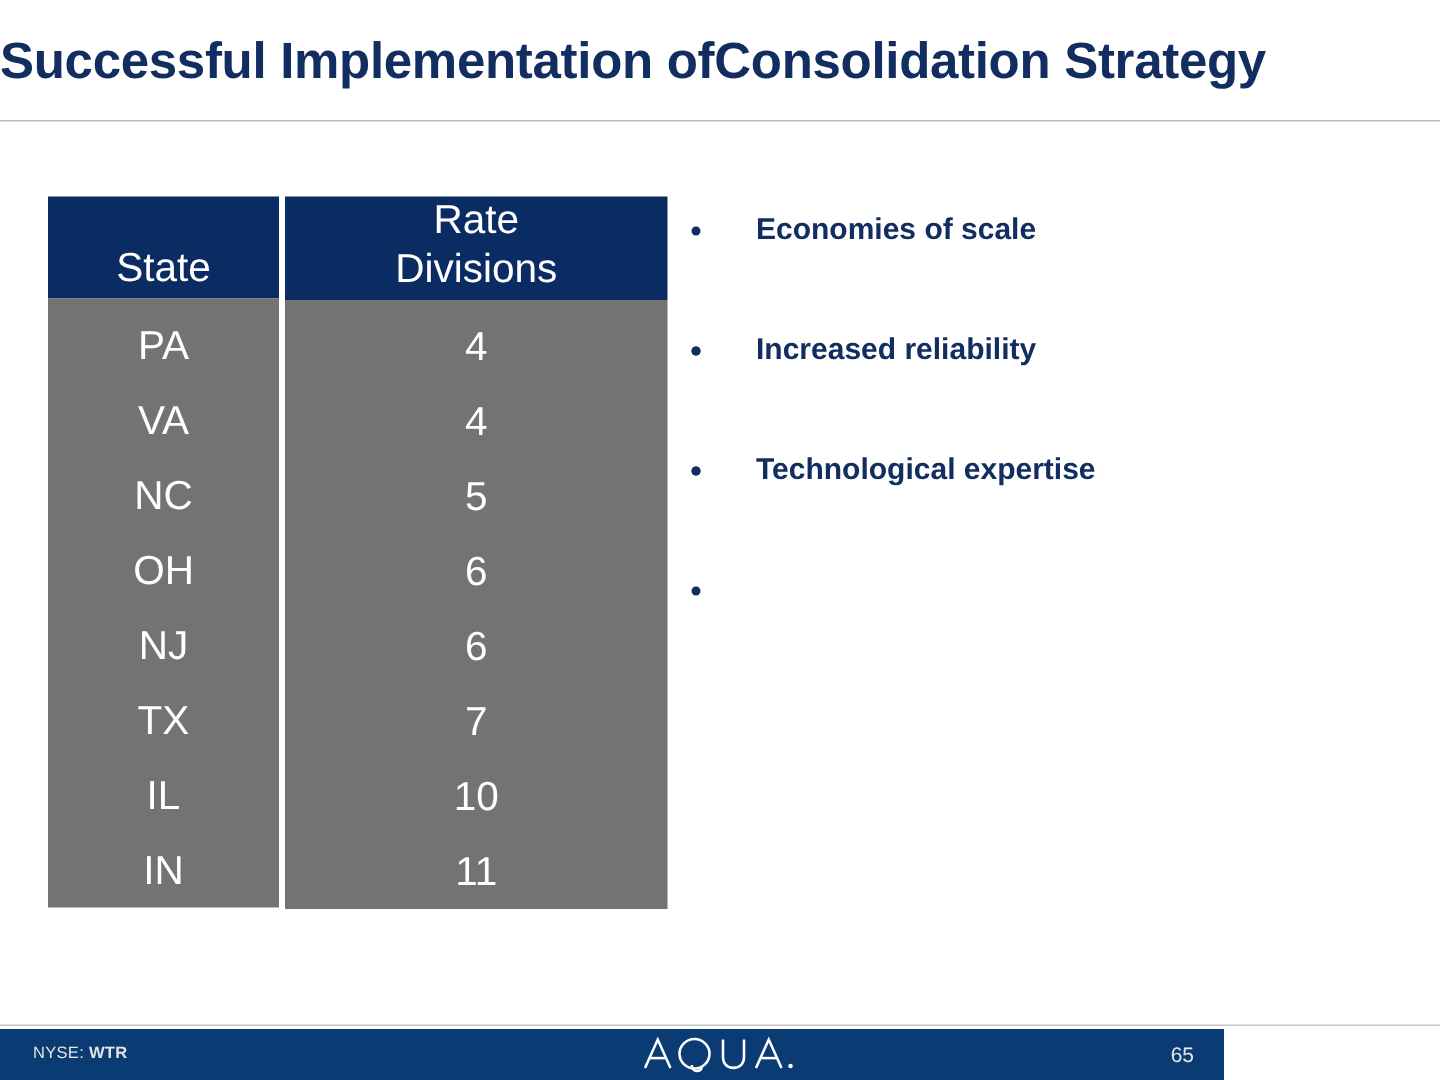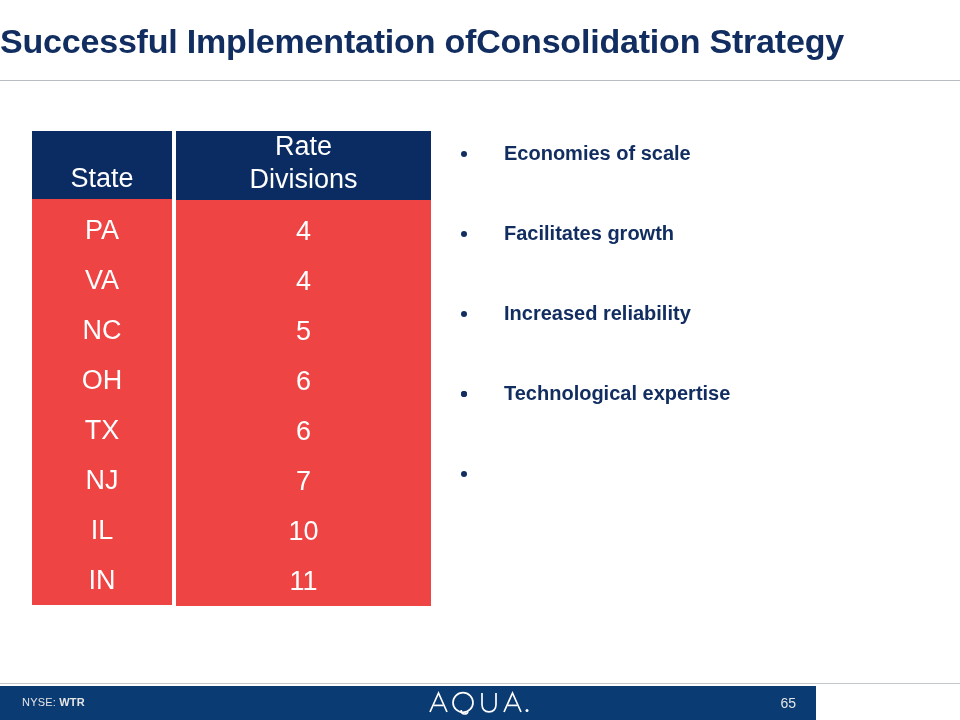--- a/index.html
+++ b/index.html
@@ -58,39 +58,39 @@
     top: 131px;
     width: 418px;
     height: 474px;
     display: flex;
     gap: 4px;
   }
   .col {
     display: flex;
     flex-direction: column;
   }
-  .col-state { width: 140px; }
+  .col-state { width: 154px; }
   .col-div   { width: 255px; }
 
   .th {
     background: #0B2C63;
     color: #ffffff;
     font-size: 27px;
     line-height: 33px;
     height: 69px;
     display: flex;
     flex-direction: column;
     align-items: center;
     justify-content: flex-end;
     padding-bottom: 4px;
     box-sizing: border-box;
     text-align: center;
   }
   .tbody {
-    background: #ef4444;
+    background: #737373;
     flex: 1 1 auto;
     display: flex;
     flex-direction: column;
     padding-top: 6px;
     box-sizing: border-box;
   }
   .td {
     color: #ffffff;
     font-size: 27px;
     line-height: 50px;
@@ -186,22 +186,22 @@
 
     <div class="col col-state">
       <div class="th">
         <span>State</span>
       </div>
       <div class="tbody">
         <div class="td">PA</div>
         <div class="td">VA</div>
         <div class="td">NC</div>
         <div class="td">OH</div>
+        <div class="td">NJ</div>
         <div class="td">TX</div>
-        <div class="td">NJ</div>
         <div class="td">IL</div>
         <div class="td">IN</div>
       </div>
     </div>
 
     <div class="col col-div">
       <div class="th">
         <span>Rate</span>
         <span>Divisions</span>
       </div>
@@ -219,21 +219,20 @@
 
   </div>
 
   <div class="bullets">
     <div class="bullet">
       <span class="dot"></span>
       <span>Economies of scale</span>
     </div>
     <div class="bullet">
       <span class="dot"></span>
-      <span>Facilitates growth</span>
     </div>
     <div class="bullet">
       <span class="dot"></span>
       <span>Increased reliability</span>
     </div>
     <div class="bullet">
       <span class="dot"></span>
     </div>
     <div class="bullet">
       <span class="dot"></span>

